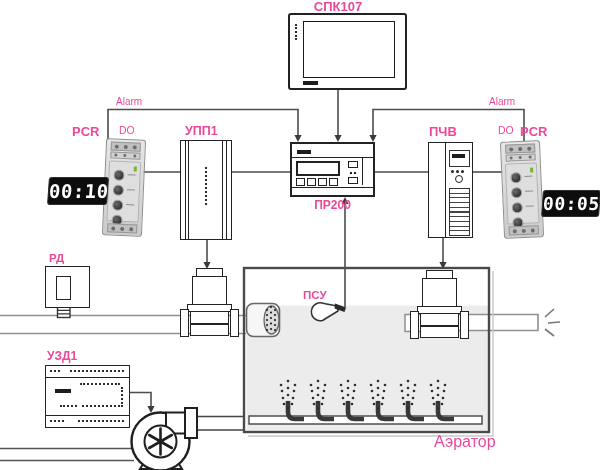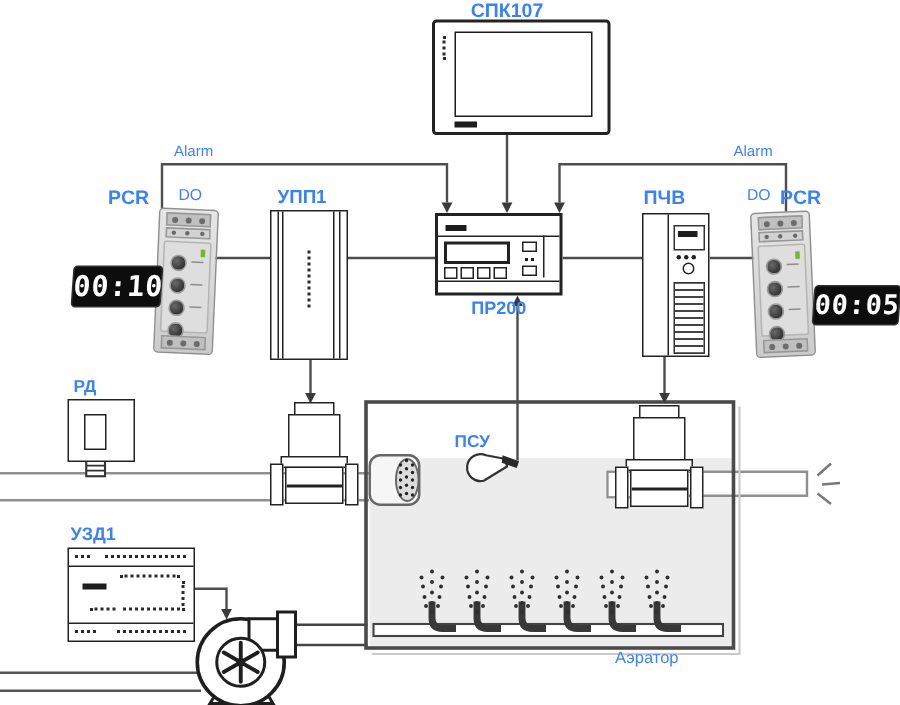--- a/index.html
+++ b/index.html
@@ -1,20 +1,20 @@
 <!DOCTYPE html>
 <html style="--lcdbg: #0d0d0d; --led: #76b82a;"><head>
 <meta charset="utf-8">
 <style>
   html,body{margin:0;padding:0;background:#fff;}
   #stage{position:relative;width:600px;height:470px;background:#fff;overflow:hidden;
          font-family:"Liberation Sans",sans-serif;}
   #art{position:absolute;left:0;top:0;}
 
-  .label{position:absolute;color:#3b82f6;white-space:nowrap;line-height:1.1;}
+  .label{position:absolute;color:#ec4899;white-space:nowrap;line-height:1.1;}
   .b{font-weight:bold;}
 
   .box{position:absolute;background:#fff;border:1.6px solid #222;box-sizing:border-box;}
   .hline{position:absolute;height:0;border-top:1.4px solid #222;}
   .vline{position:absolute;width:0;border-left:1.3px solid #222;}
   .dots-h{position:absolute;height:0;border-top:2.2px dotted #2b2b2b;}
   .dots-v{position:absolute;width:0;border-left:2.2px dotted #2b2b2b;}
   .bar{position:absolute;background:#1d1d1d;}
 
   
@@ -405,14 +405,14 @@
   <div class="pump" style="left:413px;top:270px;">
     <div class="p-cap"></div>
       <div class="p-fins"></div>
       <div class="p-neck"></div>
     <div class="p-body"></div>
       <div class="p-mid"></div>
     <div class="p-fl l"></div>
       <div class="p-fl r"></div>
   </div>
 
-  <div class="label" style="left:410px;top:433px;font-size:11px;">Аэратор</div>
+  <div class="label" style="left:434px;top:433px;font-size:16px;">Аэратор</div>
 </div>
 
 </body></html>

